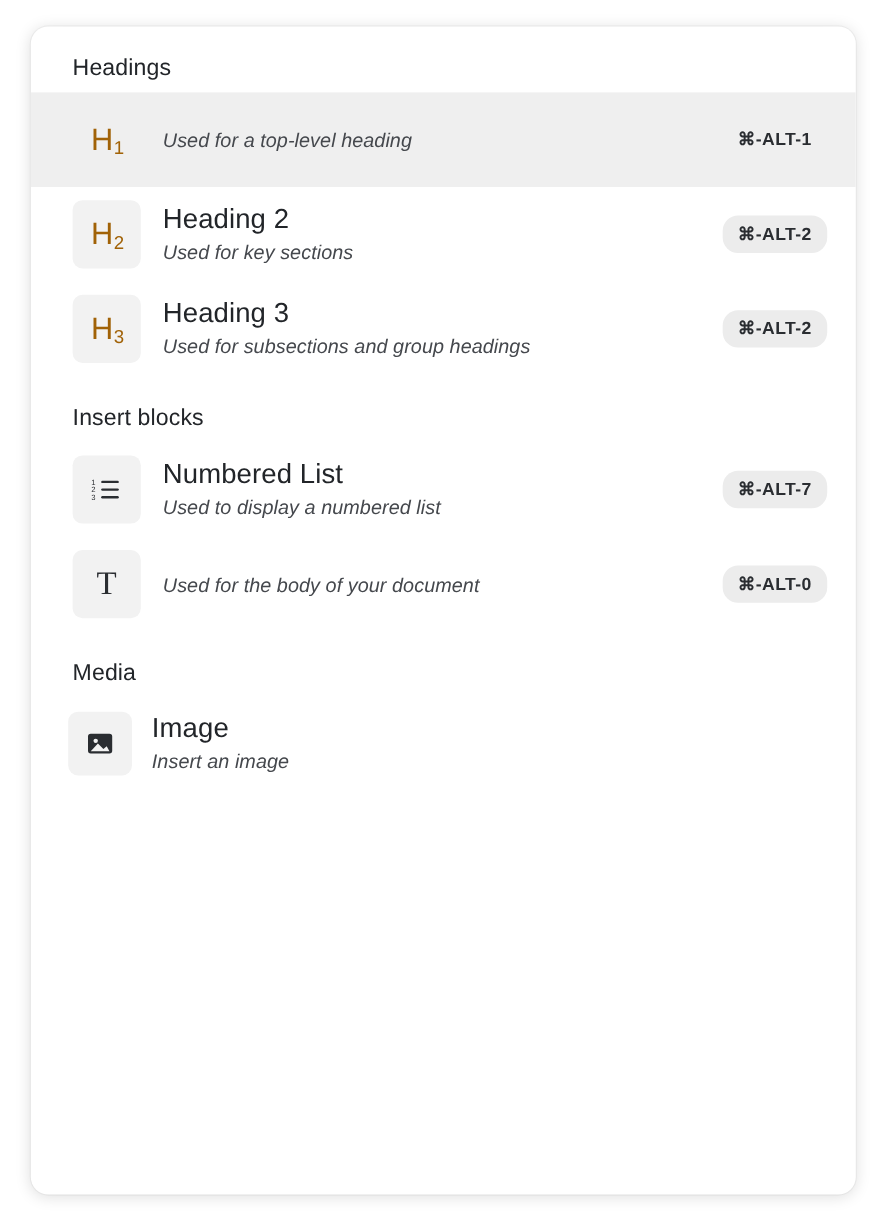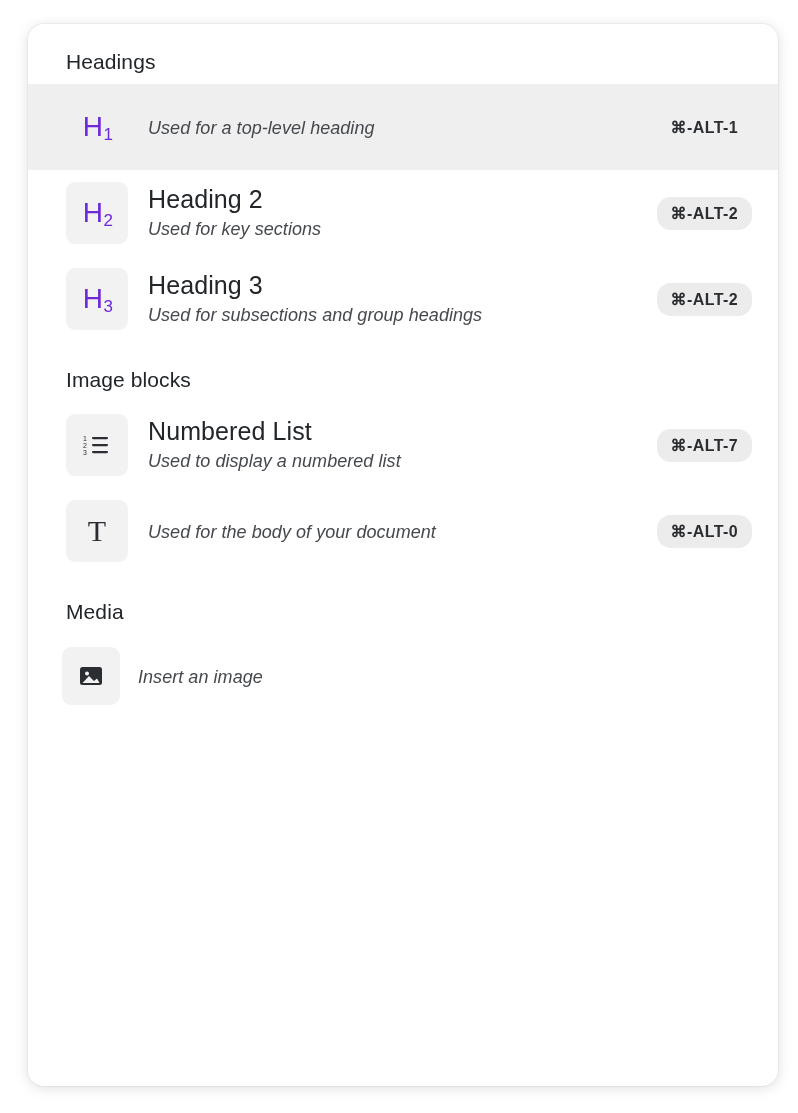--- a/index.html
+++ b/index.html
@@ -53,21 +53,21 @@
     color: #2a2d31;
   }
   .item.selected .item-icon {
     background: transparent;
   }
   .heading-glyph {
     font-size: 28px;
     font-weight: 400;
     letter-spacing: -0.5px;
     line-height: 1;
-    color: #6d28d9;
+    color: #a16207;
   }
   .heading-glyph sub {
     font-size: 17px;
     vertical-align: baseline;
     position: relative;
     top: 4px;
     left: 1px;
   }
   .t-glyph {
     font-family: "Liberation Serif", serif;
@@ -142,21 +142,21 @@
     <div class="item-icon">
       <span class="heading-glyph"><span>H</span><sub>3</sub></span>
     </div>
     <div class="item-text">
       <div class="item-title">Heading 3</div>
       <div class="item-desc">Used for subsections and group headings</div>
     </div>
     <div class="shortcut">⌘-ALT-2</div>
   </div>
 
-  <div class="section-label">Image blocks</div>
+  <div class="section-label">Insert blocks</div>
 
 
   <div class="item">
     <div class="item-icon">
       <svg width="28" height="24" viewBox="0 0 28 24" fill="none">
         <text x="0" y="7.5" font-family="Liberation Sans, sans-serif" font-size="7" fill="#2a2d31">1</text>
         <text x="0" y="14.5" font-family="Liberation Sans, sans-serif" font-size="7" fill="#2a2d31">2</text>
         <text x="0" y="21.5" font-family="Liberation Sans, sans-serif" font-size="7" fill="#2a2d31">3</text>
         <rect x="9" y="4" width="16" height="2.2" rx="1.1" fill="#2a2d31"></rect>
         <rect x="9" y="11" width="16" height="2.2" rx="1.1" fill="#2a2d31"></rect>
@@ -184,17 +184,18 @@
 
   <div class="item" style="padding-left:34px;">
     <div class="item-icon" style="width:58px;height:58px;">
       <svg width="26" height="24" viewBox="0 0 26 24" fill="none">
         <rect x="2" y="3" width="22" height="18" rx="2.5" fill="#2a2d31"></rect>
         <circle cx="9" cy="9.5" r="2" fill="#f2f2f2"></circle>
         <path d="M4.5 19 L11 12 L16 17 L19 14.5 L21.5 19 Z" fill="#f2f2f2"></path>
       </svg>
     </div>
     <div class="item-text" style="padding-left:18px;">
+      <div class="item-title">Image</div>
       <div class="item-desc">Insert an image</div>
     </div>
   </div>
 
 </div>
 
 </body></html>

